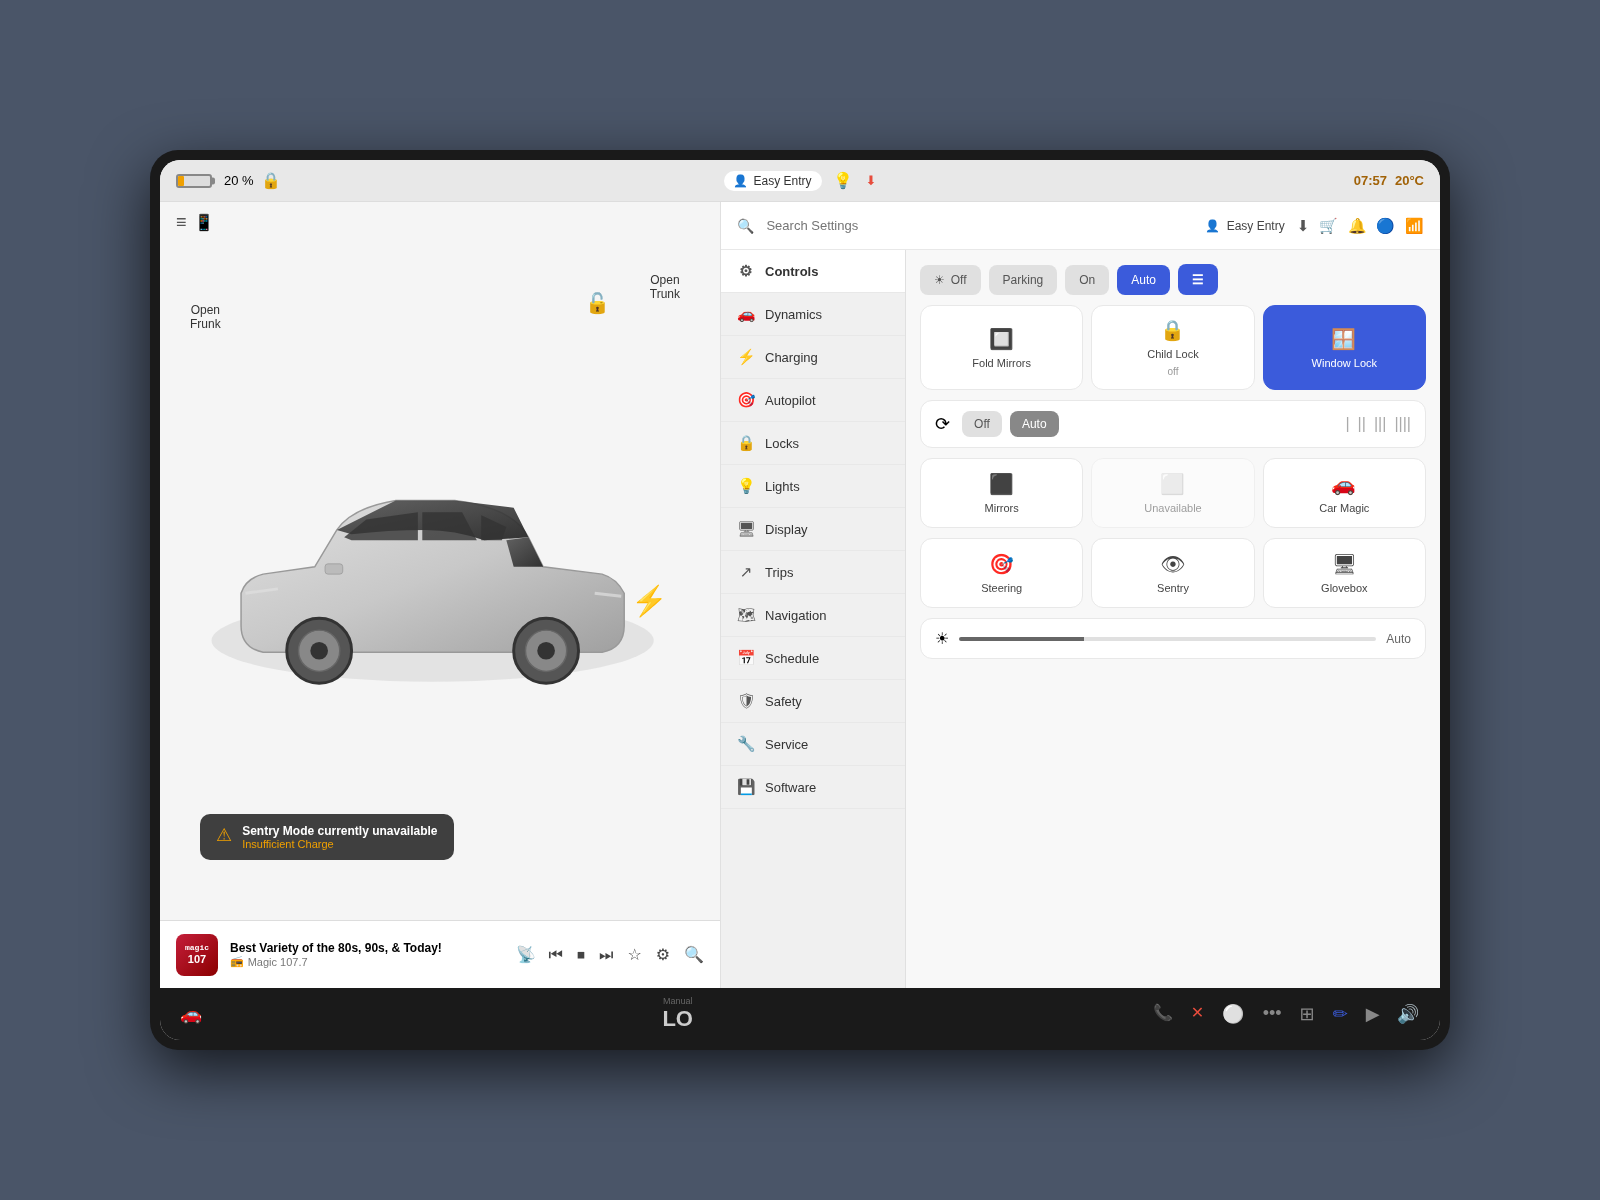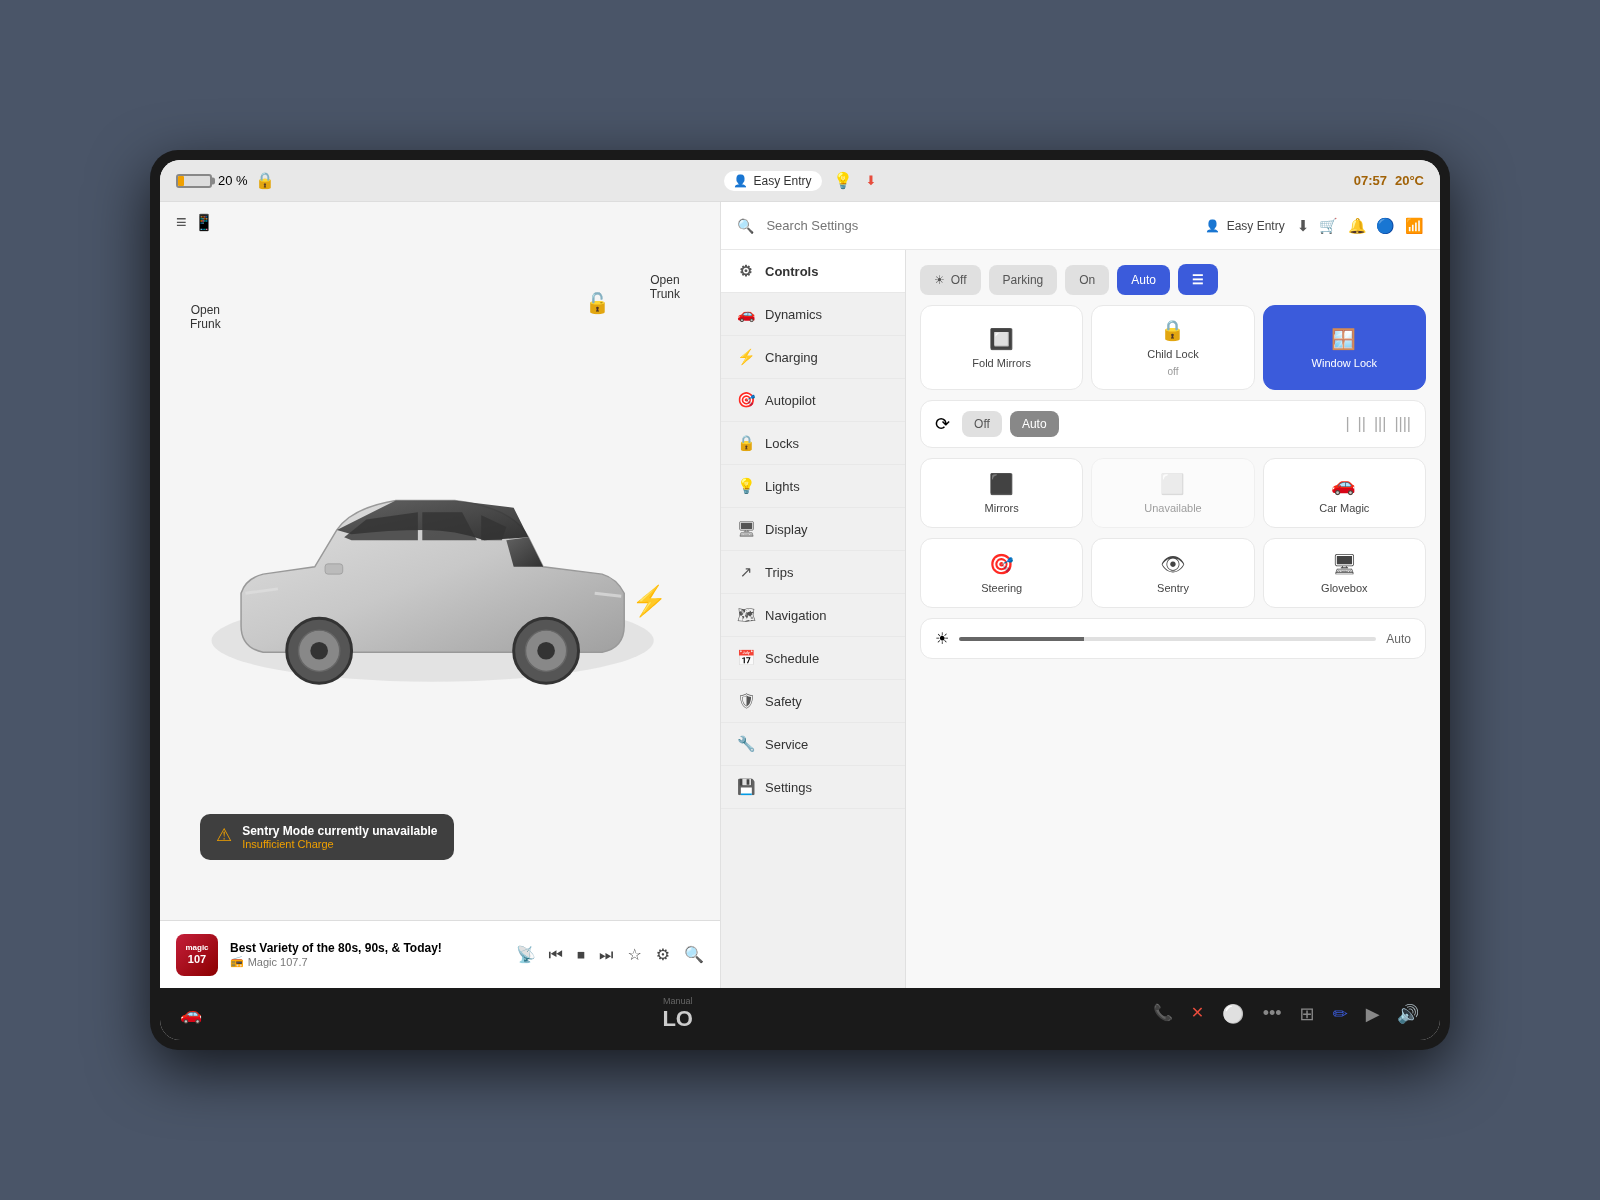--- a/index.html
+++ b/index.html
@@ -63,21 +63,21 @@
       display: flex;
       align-items: center;
       gap: 8px;
       flex: 1;
       justify-content: flex-end;
     }
 
     .battery-display {
       display: flex;
       align-items: center;
-      gap: 6px;
+      gap: 12px;
       font-size: 13px;
       font-weight: 500;
     }
 
     .battery-bar {
       width: 36px;
       height: 14px;
       border: 2px solid #888;
       border-radius: 3px;
       position: relative;
@@ -687,21 +687,21 @@
             <div>
               <div class="sentry-text-main">Sentry Mode currently unavailable</div>
               <div class="sentry-text-sub">Insufficient Charge</div>
             </div>
           </div>
         </div>
 
         <div class="media-player">
           <div class="radio-logo">
             <div>
-              <div style="font-size:8px;">magic</div>
+              <div style="font-size:8px;font-family:Liberation Mono, monospace;">magic</div>
               <div style="font-size:11px;">107</div>
             </div>
           </div>
           <div class="media-info">
             <div class="media-title">Best Variety of the 80s, 90s, &amp; Today!</div>
             <div class="media-station">
               <span>📻</span>
               <span>Magic 107.7</span>
             </div>
           </div>
@@ -781,21 +781,21 @@
             <div class="menu-item">
               <span class="menu-icon">🛡</span>
               <span>Safety</span>
             </div>
             <div class="menu-item">
               <span class="menu-icon">🔧</span>
               <span>Service</span>
             </div>
             <div class="menu-item">
               <span class="menu-icon">💾</span>
-              <span>Settings</span>
+              <span>Software</span>
             </div>
           </div>
 
           <div class="controls-panel">
 
             <div class="lights-row">
               <button class="light-btn">
                 <span>☀</span>
                 <span>Off</span>
               </button>

